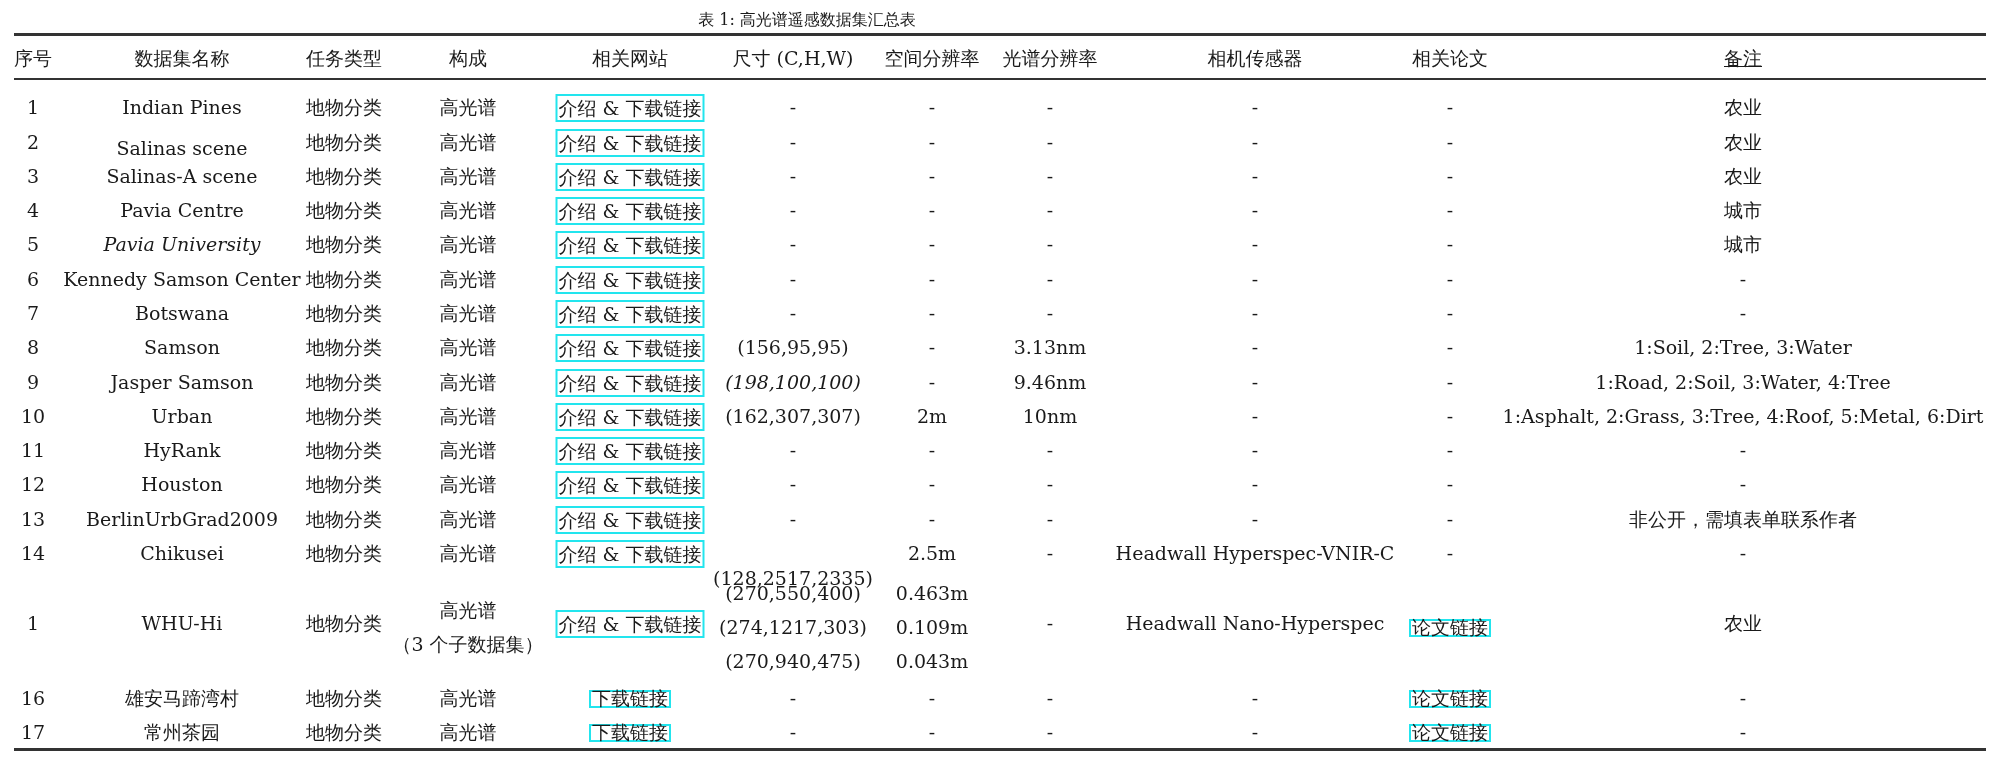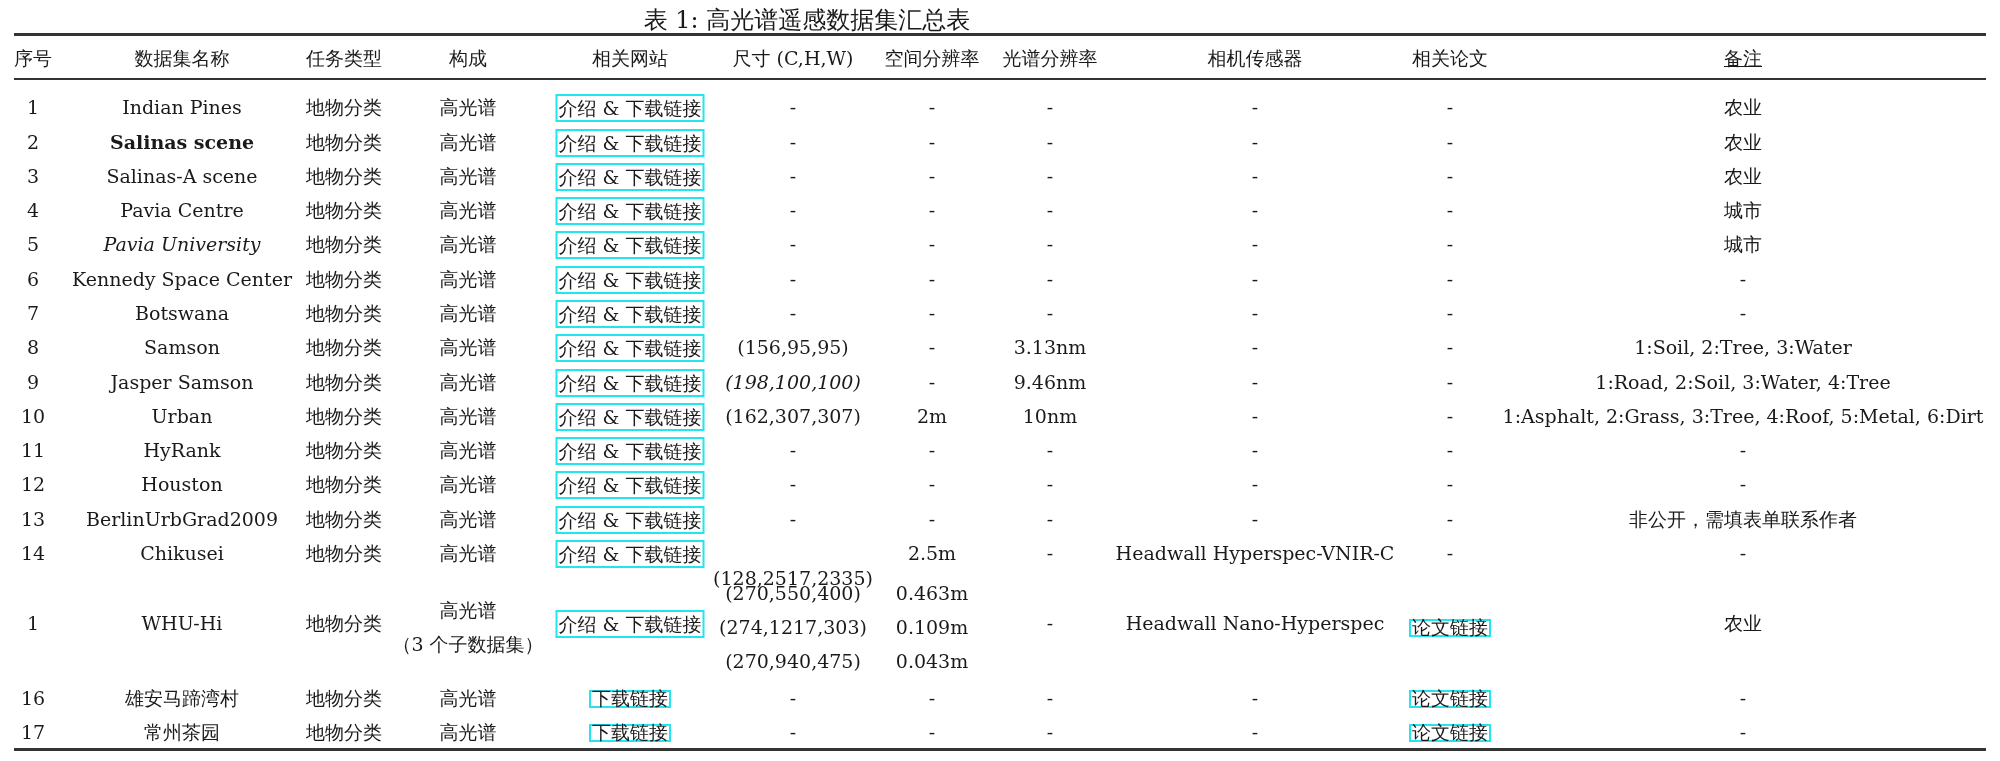--- a/index.html
+++ b/index.html
@@ -3,21 +3,21 @@
 <meta charset="utf-8">
 <style>
   html, body { margin: 0; padding: 0; background: #ffffff; }
   body {
     width: 2000px; height: 761px; overflow: hidden; position: relative;
     font-family: "DejaVu Serif", "Liberation Serif", serif;
     color: #1a1a1a;
   }
   .caption {
     position: absolute; top: 6px; left: 0; width: 1614px;
-    text-align: center; font-size: 24px; line-height: 28px;
+    text-align: center; font-size: 16px; line-height: 28px;
   }
   .rule { position: absolute; left: 14px; width: 1972px; background: #333; }
   .rule.top { top: 33px; height: 3px; }
   .rule.mid { top: 78px; height: 2px; }
   .rule.bottom { top: 748px; height: 3px; }
 
   .cell {
     position: absolute; transform: translateX(-50%);
     white-space: nowrap; font-size: 19px; line-height: 26px; text-align: center;
   }
@@ -57,21 +57,21 @@
     <div class="cell" style="left: 344px; top: 94px;">地物分类</div>
     <div class="cell" style="left: 468px; top: 94px;">高光谱</div>
     <div class="cell" style="left: 630px; top: 94px;"><span class="link-box">介绍 &amp; 下载链接</span></div>
     <div class="cell" style="left: 793px; top: 94px;">-</div>
     <div class="cell" style="left: 932px; top: 94px;">-</div>
     <div class="cell" style="left: 1050px; top: 94px;">-</div>
     <div class="cell" style="left: 1255px; top: 94px;">-</div>
     <div class="cell" style="left: 1450px; top: 94px;">-</div>
     <div class="cell" style="left: 1743px; top: 94px;">农业</div>
     <div class="cell" style="left: 33px; top: 129px;">2</div>
-    <div class="cell" style="left: 182px; top: 129px; font-weight: bold;">Salinas scene</div>
+    <div class="cell" style="left: 182px; top: 135px;">Salinas scene</div>
     <div class="cell" style="left: 344px; top: 129px;">地物分类</div>
     <div class="cell" style="left: 468px; top: 129px;">高光谱</div>
     <div class="cell" style="left: 630px; top: 129px;"><span class="link-box">介绍 &amp; 下载链接</span></div>
     <div class="cell" style="left: 793px; top: 129px;">-</div>
     <div class="cell" style="left: 932px; top: 129px;">-</div>
     <div class="cell" style="left: 1050px; top: 129px;">-</div>
     <div class="cell" style="left: 1255px; top: 129px;">-</div>
     <div class="cell" style="left: 1450px; top: 129px;">-</div>
     <div class="cell" style="left: 1743px; top: 129px;">农业</div>
     <div class="cell" style="left: 33px; top: 163px;">3</div>
@@ -101,21 +101,21 @@
     <div class="cell" style="left: 344px; top: 231px;">地物分类</div>
     <div class="cell" style="left: 468px; top: 231px;">高光谱</div>
     <div class="cell" style="left: 630px; top: 231px;"><span class="link-box">介绍 &amp; 下载链接</span></div>
     <div class="cell" style="left: 793px; top: 231px;">-</div>
     <div class="cell" style="left: 932px; top: 231px;">-</div>
     <div class="cell" style="left: 1050px; top: 231px;">-</div>
     <div class="cell" style="left: 1255px; top: 231px;">-</div>
     <div class="cell" style="left: 1450px; top: 231px;">-</div>
     <div class="cell" style="left: 1743px; top: 231px;">城市</div>
     <div class="cell" style="left: 33px; top: 266px;">6</div>
-    <div class="cell" style="left: 182px; top: 266px;">Kennedy Space Center</div>
+    <div class="cell" style="left: 182px; top: 266px;">Kennedy Samson Center</div>
     <div class="cell" style="left: 344px; top: 266px;">地物分类</div>
     <div class="cell" style="left: 468px; top: 266px;">高光谱</div>
     <div class="cell" style="left: 630px; top: 266px;"><span class="link-box">介绍 &amp; 下载链接</span></div>
     <div class="cell" style="left: 793px; top: 266px;">-</div>
     <div class="cell" style="left: 932px; top: 266px;">-</div>
     <div class="cell" style="left: 1050px; top: 266px;">-</div>
     <div class="cell" style="left: 1255px; top: 266px;">-</div>
     <div class="cell" style="left: 1450px; top: 266px;">-</div>
     <div class="cell" style="left: 1743px; top: 266px;">-</div>
     <div class="cell" style="left: 33px; top: 300px;">7</div>

